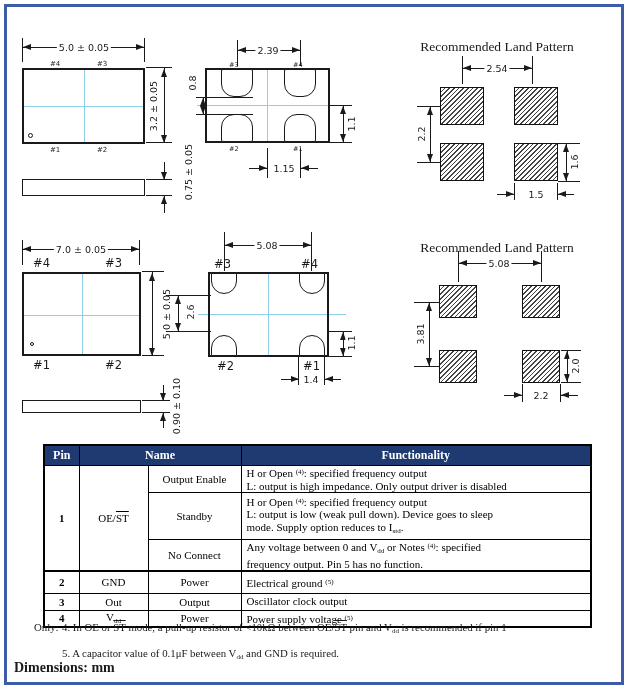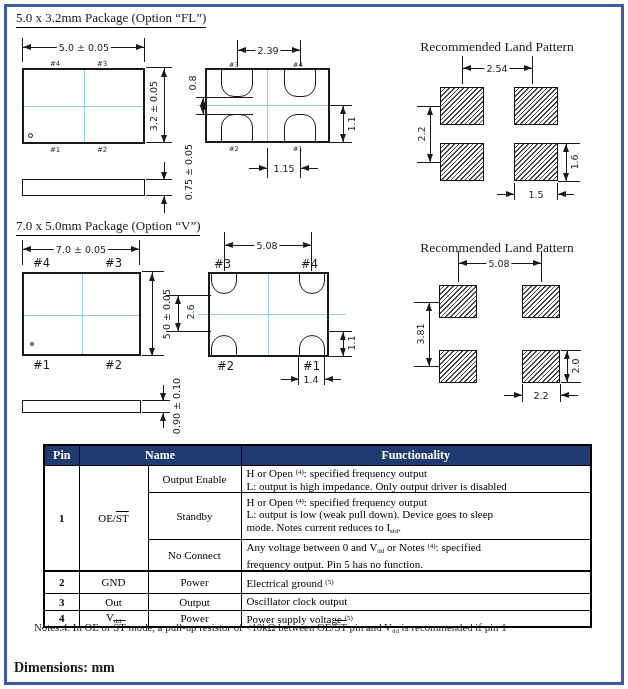--- a/index.html
+++ b/index.html
@@ -44,21 +44,20 @@
   .ovl{text-decoration:overline;}
   .note{position:absolute;font:10.8px "Liberation Serif",serif;white-space:nowrap;}
   .footer{position:absolute;font:bold 14px "Liberation Serif",serif;white-space:nowrap;}
 </style>
 </head>
 <body>
 
 <div class="page">
   <div class="frame"></div>
 
-  <div class="sec-title" style="left:16px;top:10px;">5.0 x 3.2mm Package (Option “FL”)</div>
 
   <div class="rect" style="left:22px;top:68px;width:123px;height:76px;">
     <div class="ch-v" style="left:60px;"></div>
     <div class="ch-h" style="top:36px;"></div>
     <div class="circle" style="left:4px;bottom:4px;width:5px;height:5px;"></div>
   </div>
   <div class="pinlbl" style="left:50px;top:60px;">#4</div>
   <div class="pinlbl" style="left:97px;top:60px;">#3</div>
   <div class="pinlbl" style="left:50px;top:146px;">#1</div>
   <div class="pinlbl" style="left:97px;top:146px;">#2</div>
@@ -174,21 +173,20 @@
   <div class="line vl" style="left:514px;top:183px;height:17px;"></div>
   <div class="line vl" style="left:557px;top:183px;height:17px;"></div>
   <div class="line hl" style="left:497px;top:194px;width:17px;"></div>
   <div class="tri r" style="left:506px;top:191px;"></div>
   <div class="line hl" style="left:557px;top:194px;width:17px;"></div>
   <div class="tri l" style="left:558px;top:191px;"></div>
   <div class="anchor" style="left:536px;top:194px;">
       <span>1.5</span>
     </div>
 
-  <div class="sec-title" style="left:16px;top:218px;">7.0 x 5.0mm Package (Option “V”)</div>
 
   <div class="rect" style="left:22px;top:272px;width:119px;height:84px;">
     <div class="ch-v" style="left:58px;"></div>
     <div class="ch-h" style="top:41px;"></div>
     <div class="circle" style="left:6px;bottom:8px;width:4px;height:4px;"></div>
   </div>
   <div class="pinlbl big" style="left:33px;top:256px;">#4</div>
   <div class="pinlbl big" style="left:105px;top:256px;">#3</div>
   <div class="pinlbl big" style="left:33px;top:358px;">#1</div>
   <div class="pinlbl big" style="left:105px;top:358px;">#2</div>
@@ -331,21 +329,21 @@
       <td class="fn">
         <div><span>H or Open </span><span class="sup">(4)</span><span>: specified frequency output</span></div>
         <div>L: output is high impedance. Only output driver is disabled</div>
       </td>
     </tr>
     <tr style="height:47px">
       <td class="c">Standby</td>
       <td class="fn">
         <div><span>H or Open </span><span class="sup">(4)</span><span>: specified frequency output</span></div>
         <div>L: output is low (weak pull down). Device goes to sleep</div>
-        <div><span>mode. Notes current reduces to I</span><span class="sub">std</span><span>.</span></div>
+        <div><span>mode. Supply option reduces to I</span><span class="sub">std</span><span>.</span></div>
       </td>
     </tr>
     <tr style="height:28px">
       <td class="c">No Connect</td>
       <td class="fn">
         <div><span>Any voltage between 0 and V</span><span class="sub">dd</span><span> or Notes </span><span class="sup">(4)</span><span>: specified</span></div>
         <div>frequency output. Pin 5 has no function.</div>
       </td>
     </tr>
     <tr class="sep" style="height:22px">
@@ -362,19 +360,22 @@
     </tr>
     <tr style="height:17px">
       <td class="c"><b>4</b></td>
       <td class="c"><span>V</span><span class="sub">dd</span></td>
       <td class="c">Power</td>
       <td class="fn"><span>Power supply voltage </span><span class="sup">(5)</span></td>
     </tr>
   </tbody>
     </table>
 
-  <div class="note" style="left:34px;top:621px;">Notes:</div>
+  <div class="note" style="left:34px;top:621px;">Only:</div>
   <div class="note" style="left:62px;top:621px;">
     <span>4. In OE or </span><span class="ovl">ST</span><span> mode, a pull-up resistor of &lt;10kΩ between OE/</span><span class="ovl">ST</span><span> pin and V</span><span class="sub">dd</span><span> is recommended if pin 1</span>
   </div>
+  <div class="note" style="left:62px;top:647px;">
+    <span>5. A capacitor value of 0.1μF between V</span><span class="sub">dd</span><span> and GND is required.</span>
+  </div>
 
   <div class="footer" style="left:14px;top:660px;">Dimensions: mm</div>
 </div>
 
 </body></html>

